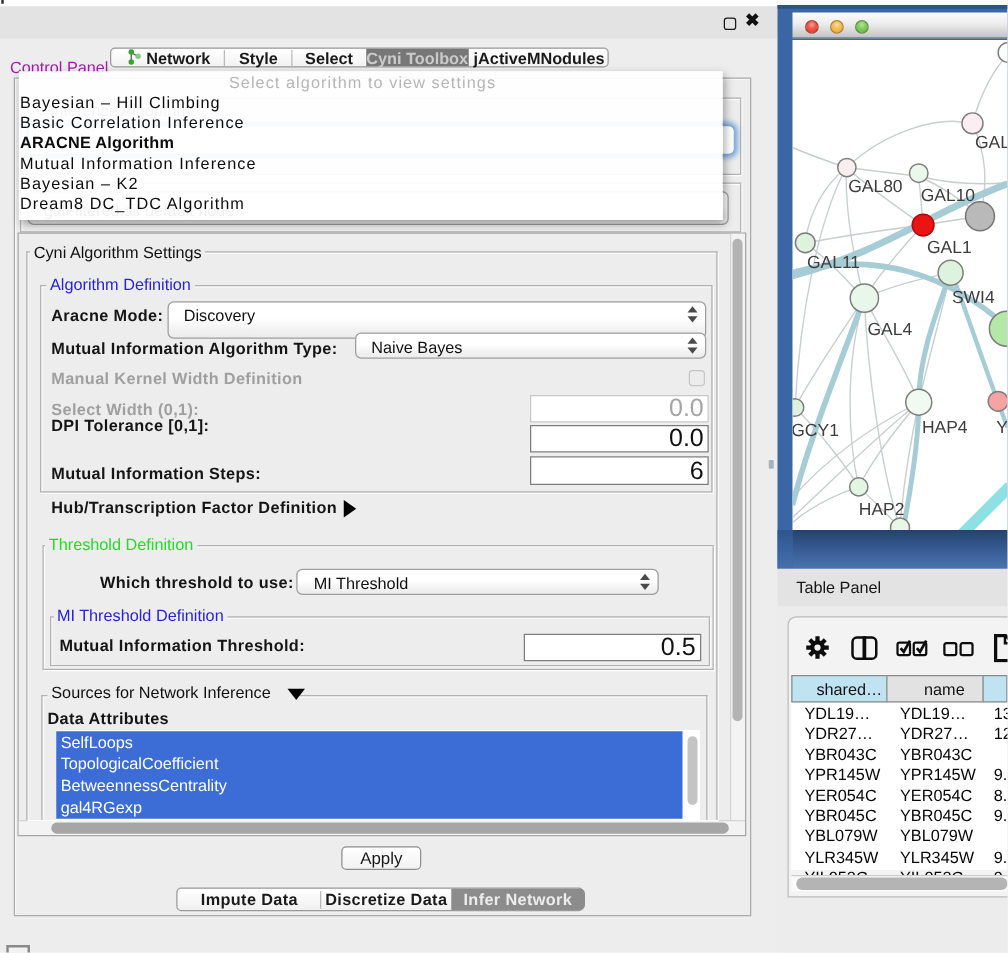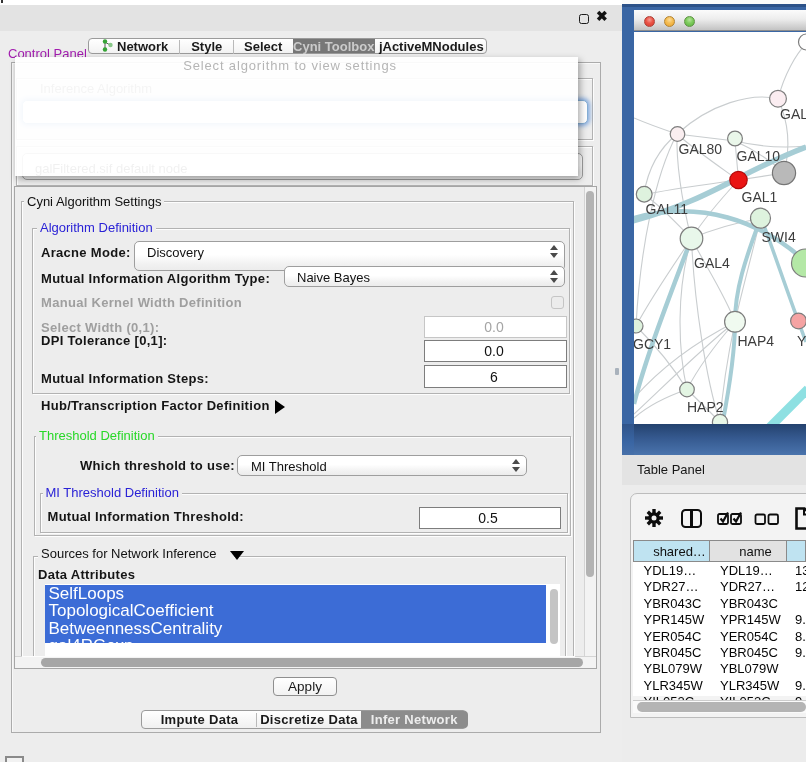--- a/index.html
+++ b/index.html
@@ -4,21 +4,21 @@
 <style>
 html,body{margin:0;padding:0;}
 #s{position:relative;width:806px;height:762px;background:#ededed;font-family:"Liberation Sans",sans-serif;overflow:hidden;}
 #s div{position:absolute;box-sizing:border-box;}
 .b{font-weight:bold;}
 .lbl.gray{color:#9f9f9f;}
 .combo{background:linear-gradient(180deg,#ffffff 0%,#ffffff 45%,#f1f1f1 80%,#ececec 100%);border:1px solid #9e9e9e;border-radius:5px;}
 .stp{position:absolute;right:6px;width:8px;}
 .stp:before{content:"";position:absolute;top:0;left:0;border-left:4px solid transparent;border-right:4px solid transparent;border-bottom:5px solid #4a4a4a;}
 .stp:after{content:"";position:absolute;top:8px;left:0;border-left:4px solid transparent;border-right:4px solid transparent;border-top:5px solid #4a4a4a;}
-.fld{background:#fff;border:1px solid #7d7d7d;text-align:center;padding-right:3px;font-size:14px;color:#111;}
+.fld{background:#fff;border:1px solid #7d7d7d;text-align:right;padding-right:3px;font-size:20px;color:#111;}
 .grp{border:1px solid #b2b2b2;box-shadow:1px 1px 0 #fdfdfd, inset 1px 1px 0 #fdfdfd;}
 .glab{position:absolute;background:#ededed;padding:0 3px;font-size:13px;line-height:13px;white-space:nowrap;}
 .seg{position:absolute;top:0;height:100%;text-align:center;}
 .lbl{font-size:13px;line-height:13px;white-space:nowrap;color:#151515;}
 .lbl.b{letter-spacing:.3px;}
 </style>
 </head>
 <body>
 <div id="s">
 
@@ -98,35 +98,36 @@
 <div class="grp" style="left:39.5px;top:493px;width:528px;height:40px;"></div>
 <div class="glab" style="left:42.5px;top:485.5px;color:#2a22d6;">MI Threshold Definition</div>
 <div class="lbl b" style="left:47.5px;top:510px;">Mutual Information Threshold:</div>
 <div class="fld" style="left:418.5px;top:506.5px;width:142px;height:22.5px;line-height:21px;">0.5</div>
 
 <div class="grp" style="left:32.5px;top:556px;width:533px;height:100px;border-bottom:none;"></div>
 <div class="glab" style="left:38px;top:547px;color:#111;">Sources for Network Inference &nbsp;&nbsp;&nbsp;</div>
 <div style="left:230px;top:551px;width:0;height:0;border-left:7.5px solid transparent;border-right:7.5px solid transparent;border-top:9px solid #000;"></div>
 <div class="lbl b" style="left:38px;top:568px;">Data Attributes</div>
 <div style="left:44.5px;top:584px;width:515px;height:72px;background:#fff;"></div>
-<div style="left:44.5px;top:585px;width:501px;height:58px;background:#3c6cd6;color:#fff;font-size:17px;line-height:17.4px;padding-left:4px;">SelfLoops<br>TopologicalCoefficient<br>BetweennessCentrality<br>gal4RGexp</div>
+<div style="left:44.5px;top:585px;width:501px;height:70px;background:#3c6cd6;color:#fff;font-size:13px;line-height:17.4px;padding-left:4px;">SelfLoops<br>TopologicalCoefficient<br>BetweennessCentrality<br>gal4RGexp</div>
 <div style="left:549.5px;top:589px;width:8.5px;height:55px;background:#c4c4c4;border-radius:4.25px;"></div>
 
 <div style="left:273px;top:677px;width:64px;height:19px;background:linear-gradient(#ffffff,#f2f2f2);border:1px solid #8f8f8f;border-radius:4px;text-align:center;line-height:17px;font-size:13.5px;color:#1a1a1a;">Apply</div>
 <div id="bottabs" style="left:141px;top:709.5px;width:325.5px;height:19px;background:linear-gradient(#ffffff,#f0f0f0);border:1px solid #9b9b9b;border-radius:4px;font-size:13px;color:#1a1a1a;">
   <div class="seg b" style="left:0;width:115px;line-height:18px;letter-spacing:.3px;">Impute Data</div>
   <div class="seg b" style="left:115px;width:104px;line-height:18px;letter-spacing:.3px;">Discretize Data</div>
   <div class="seg b" style="left:219px;width:106.5px;line-height:18px;background:#8c8c8c;color:#ededed;letter-spacing:.3px;border-radius:0 4px 4px 0;">Infer Network</div>
   <div style="left:114px;top:2px;width:1px;height:14px;background:#b9b9b9;"></div>
 </div>
 <div style="left:5px;top:756px;width:19px;height:12px;border:2px solid #8a8a8a;background:#f2f2f2;"></div>
 <div style="left:614.5px;top:367.5px;width:4.5px;height:7px;background:#a9b2bc;border-radius:1px;"></div>
 
 <div id="popup" style="left:15px;top:57px;width:563px;height:119px;background:rgba(255,255,255,.93);box-shadow:2px 3px 7px rgba(0,0,0,.35);"></div>
 <div style="left:10px;top:58px;width:560px;height:14px;text-align:center;font-size:13px;color:#b5b5b5;letter-spacing:.85px;">Select algorithm to view settings</div>
+<div id="pitems" style="left:16px;top:74px;width:540px;height:101px;font-size:13px;color:#0c0c0c;line-height:16.2px;letter-spacing:.85px;">Bayesian – Hill Climbing<br>Basic Correlation Inference<br><span class="b" style="letter-spacing:.2px;">ARACNE Algorithm</span><br>Mutual Information Inference<br>Bayesian – K2<br>Dream8 DC_TDC Algorithm</div>
 
 <div style="left:622px;top:0;width:184px;height:4px;background:#fbfbfb;"></div>
 <div style="left:622px;top:4px;width:184px;height:451px;background:#3a66a4;"></div>
 <div style="left:622px;top:4px;width:184px;height:3px;background:#2c5289;"></div>
 <div style="left:634px;top:424px;width:172px;height:31px;background:linear-gradient(180deg,#24426e 0%,#35598f 45%,#4a74ad 100%);"></div>
 <div style="left:622px;top:424px;width:12px;height:31px;background:linear-gradient(180deg,#30548a 0%,#3a66a4 60%,#4770a9 100%);"></div>
 <div style="left:634px;top:10px;width:172px;height:21px;background:linear-gradient(180deg,#fbfbfb 0%,#ededed 45%,#d6d6d6 75%,#c3c3c3 100%);border-bottom:1px solid #8d8d8d;"></div>
 <div style="left:643.5px;top:15.5px;width:11px;height:11px;border-radius:50%;background:radial-gradient(circle at 50% 32%,#f59b93 0%,#ea5447 45%,#d93a2d 100%);border:1px solid #ad4138;"></div>
 <div style="left:663.5px;top:15.5px;width:11px;height:11px;border-radius:50%;background:radial-gradient(circle at 50% 32%,#fbdc9a 0%,#f4bc52 45%,#eda42d 100%);border:1px solid #b48430;"></div>
 <div style="left:683.5px;top:15.5px;width:11px;height:11px;border-radius:50%;background:radial-gradient(circle at 50% 32%,#b5e39c 0%,#7ecb5d 45%,#5ab33e 100%);border:1px solid #5f9344;"></div>

